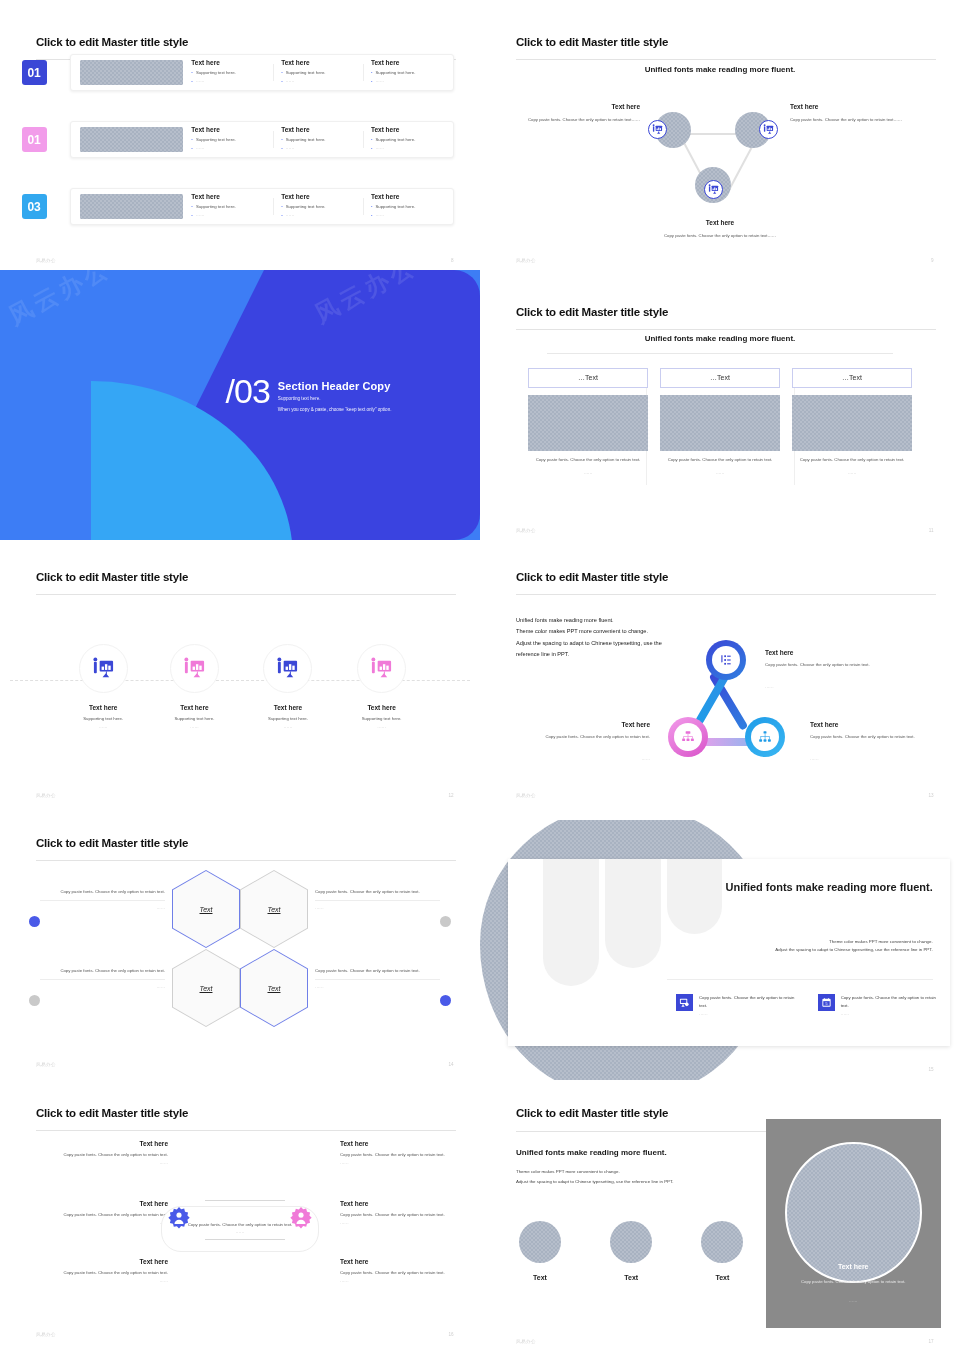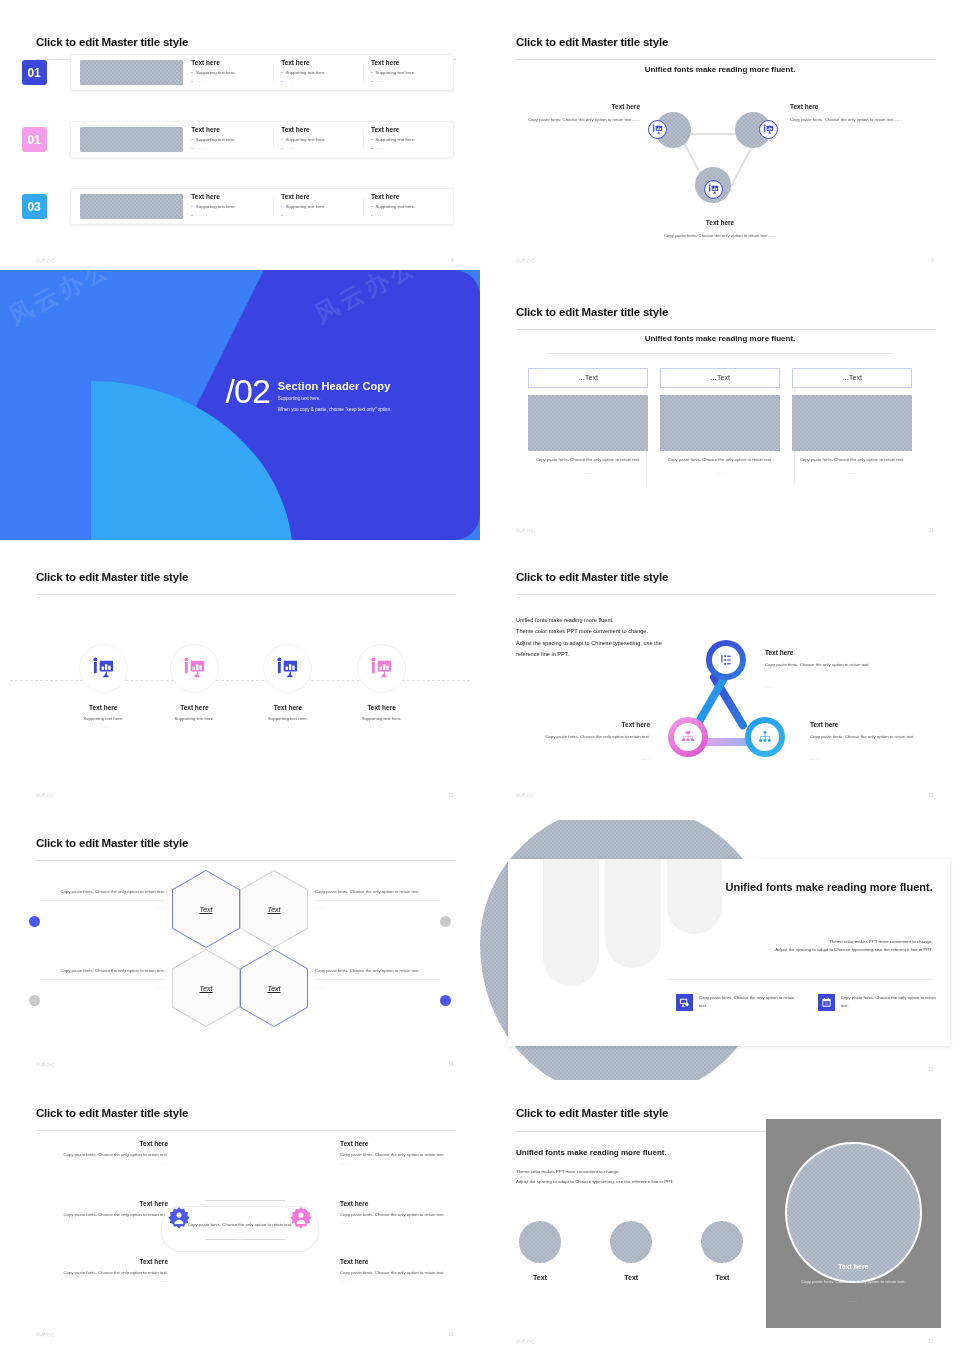--- a/index.html
+++ b/index.html
@@ -360,21 +360,21 @@
     <div class="sfooter">风易办公</div>
     <div class="spage">9</div>
   </div>
 
   <div class="slide" id="slide3">
     <div class="sh-dark"></div>
     <div class="sh-light2"></div>
     <div class="sh-wm" style="left:4px;top:6px">风云办公</div>
     <div class="sh-wm" style="left:310px;top:4px">风云办公</div>
     <div class="sh-body">
-      <div class="sh-num">/02</div>
+      <div class="sh-num">/03</div>
       <div class="sh-txt">
         <div class="sh-h">Section Header Copy</div>
         <div class="sh-s">Supporting text here.</div>
         <div class="sh-s2">When you copy &amp; paste, choose “keep text only” option.</div>
       </div>
     </div>
   </div>
 
   <div class="slide" id="slide4">
     <div class="stitle">Click to edit Master title style</div>

